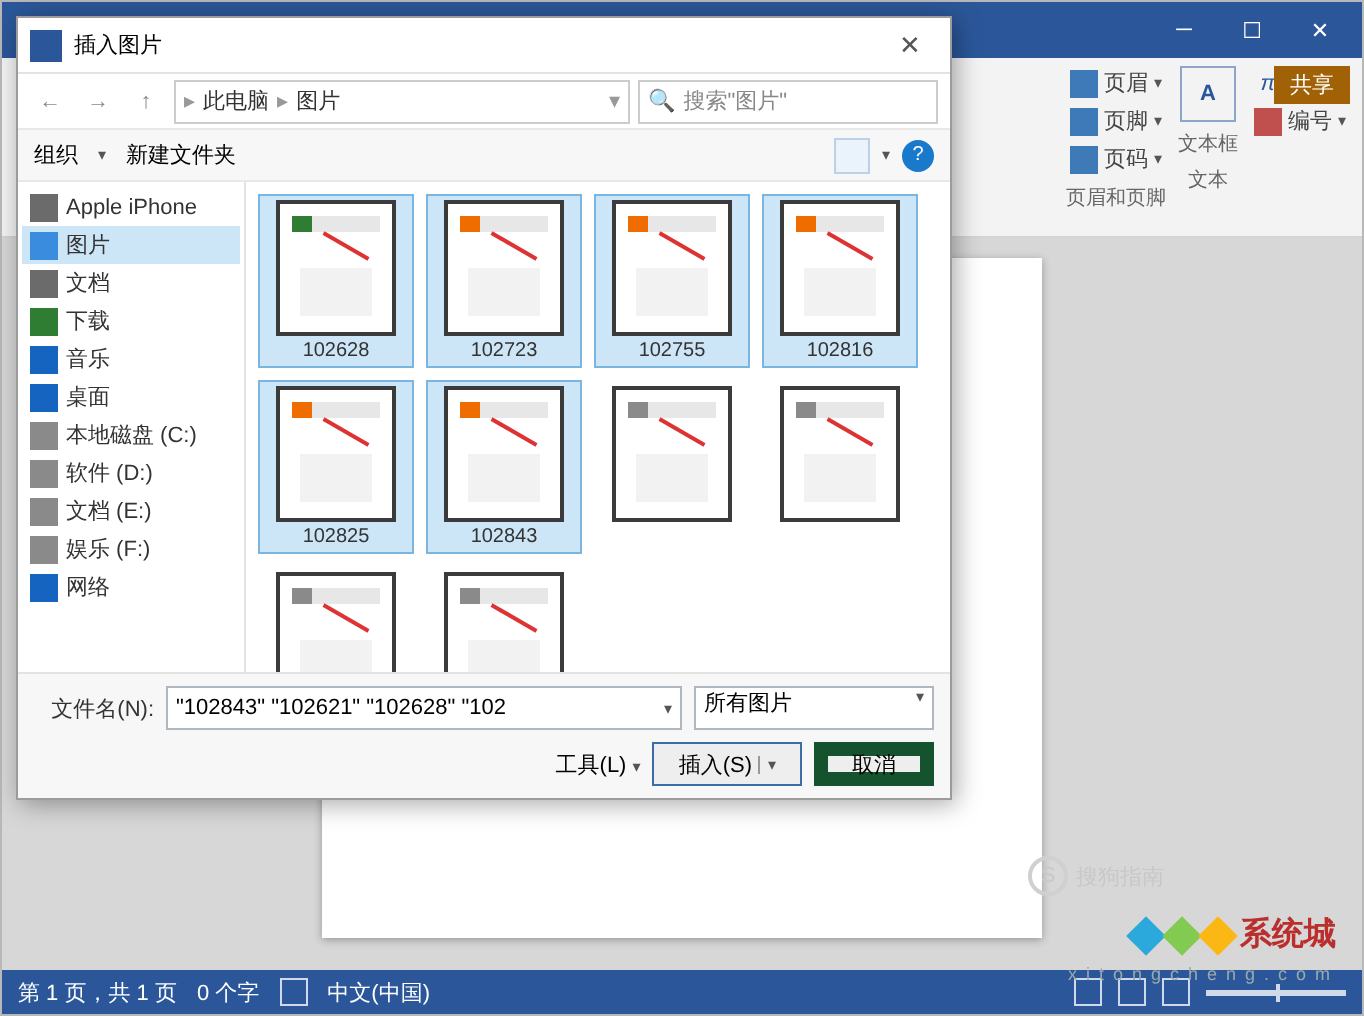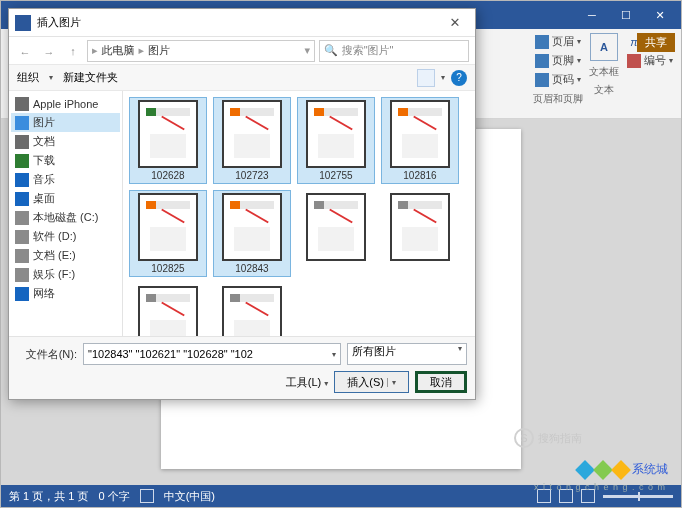--- a/index.html
+++ b/index.html
@@ -54,28 +54,28 @@
 .timg:before{content:"";position:absolute;left:6px;right:6px;top:6px;height:8px;background:#e7e7e7}
 .timg:after{content:"";position:absolute;left:10px;right:10px;bottom:8px;height:24px;background:#f2f2f2}
 .timg .accent{position:absolute;left:6px;top:6px;width:10px;height:8px}
 .timg .stroke{position:absolute;left:20px;top:20px;width:26px;height:2px;background:#d33;transform:rotate(30deg)}
 .tlabel{font-size:10px;color:#333}
 .dlg-foot{border-top:1px solid #e3e3e3;padding:6px 8px;display:flex;flex-direction:column;gap:6px;background:#f7f7f7}
 .frow{display:flex;align-items:center;gap:6px}
 .flbl{width:60px;text-align:right;color:#333}
 .fin{flex:1;height:22px;border:1px solid #aeb6bf;background:#fff;padding:0 4px;display:flex;align-items:center;overflow:hidden;white-space:nowrap}
 .fsel{width:120px;height:22px;border:1px solid #aeb6bf;background:#fff;padding:0 4px;display:flex;align-items:flex-start;justify-content:space-between}
-.fbtn{height:22px;padding:0 12px;border:3px solid #14532d;background:#eee;display:flex;align-items:center;gap:3px}
+.fbtn{height:22px;padding:0 12px;border:7px solid #14532d;background:#eee;display:flex;align-items:center;gap:3px}
 .fbtn.primary{border:1px solid #3a6ea5}
 .dd{font-size:8px;color:#555}
 
 
 .wm{position:absolute;right:14px;bottom:30px;display:flex;align-items:center;gap:4px;opacity:.9}
 .wm-sq{width:14px;height:14px;transform:rotate(45deg)}
-.wm-txt{font-size:12px;font-weight:normal;color:#1d4ed8}
+.wm-txt{font-size:16px;font-weight:bold;color:#b91c1c}
 .wm-sub{position:absolute;right:16px;bottom:16px;font-size:9px;color:#9aa;letter-spacing:1px}
 .wm2{position:absolute;right:100px;bottom:60px;color:#c8c8c8;font-size:18px;display:flex;align-items:center;gap:4px}
 .wm2-c{width:20px;height:20px;border:2px solid #d0d0d0;border-radius:50%;display:flex;align-items:center;justify-content:center;font-size:11px}
 </style>
 </head>
 <body>
 
 <div class="word-win">
   <div class="word-title">
     <div class="wt-center">

